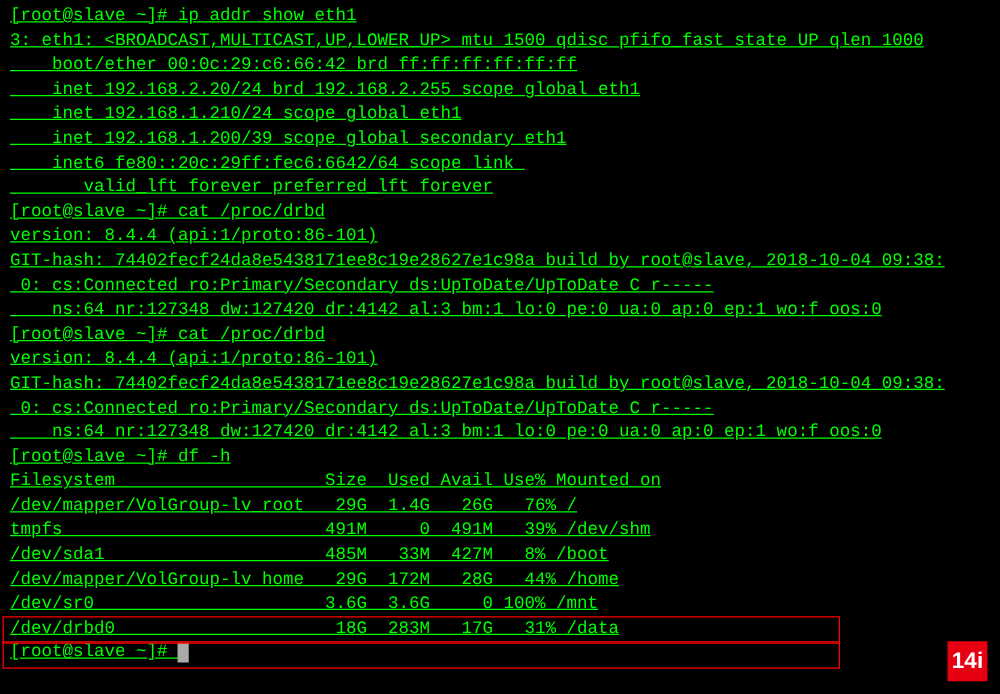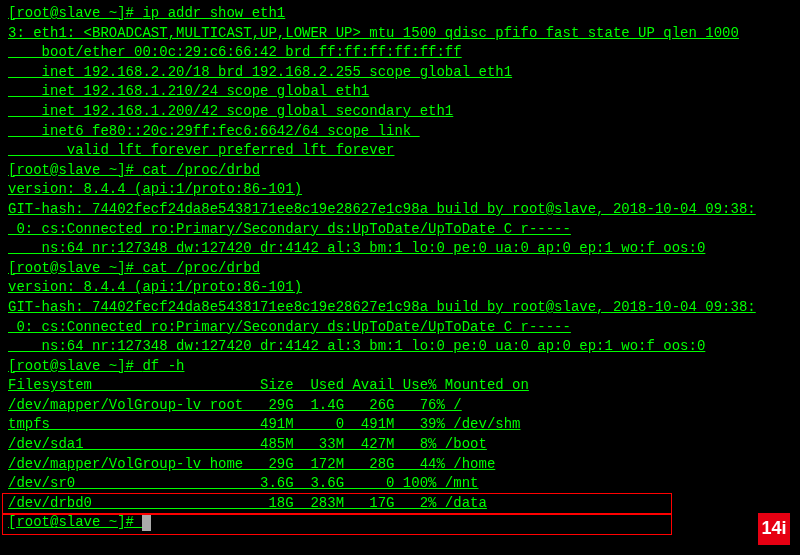--- a/index.html
+++ b/index.html
@@ -56,43 +56,43 @@
       font-size: 18px;
       font-weight: bold;
     }
   </style>
 </head>
 <body>
 
 <div class="line"><span>[root@slave ~]# </span><span>ip addr show eth1</span></div>
 <div class="line">3: eth1: &lt;BROADCAST,MULTICAST,UP,LOWER_UP&gt; mtu 1500 qdisc pfifo_fast state UP qlen 1000</div>
 <div class="line">    boot/ether 00:0c:29:c6:66:42 brd ff:ff:ff:ff:ff:ff</div>
-<div class="line">    inet 192.168.2.20/18 brd 192.168.2.255 scope global eth1</div>
+<div class="line">    inet 192.168.2.20/24 brd 192.168.2.255 scope global eth1</div>
 <div class="line">    inet 192.168.1.210/24 scope global eth1</div>
-<div class="line">    inet 192.168.1.200/42 scope global secondary eth1</div>
+<div class="line">    inet 192.168.1.200/39 scope global secondary eth1</div>
 <div class="line">    inet6 fe80::20c:29ff:fec6:6642/64 scope link </div>
 <div class="line">       valid_lft forever preferred_lft forever</div>
 <div class="line"><span>[root@slave ~]# </span><span>cat /proc/drbd</span></div>
 <div class="line">version: 8.4.4 (api:1/proto:86-101)</div>
 <div class="line">GIT-hash: 74402fecf24da8e5438171ee8c19e28627e1c98a build by root@slave, 2018-10-04 09:38:</div>
 <div class="line"> 0: cs:Connected ro:Primary/Secondary ds:UpToDate/UpToDate C r-----</div>
 <div class="line">    ns:64 nr:127348 dw:127420 dr:4142 al:3 bm:1 lo:0 pe:0 ua:0 ap:0 ep:1 wo:f oos:0</div>
 <div class="line"><span>[root@slave ~]# </span><span>cat /proc/drbd</span></div>
 <div class="line">version: 8.4.4 (api:1/proto:86-101)</div>
 <div class="line">GIT-hash: 74402fecf24da8e5438171ee8c19e28627e1c98a build by root@slave, 2018-10-04 09:38:</div>
 <div class="line"> 0: cs:Connected ro:Primary/Secondary ds:UpToDate/UpToDate C r-----</div>
 <div class="line">    ns:64 nr:127348 dw:127420 dr:4142 al:3 bm:1 lo:0 pe:0 ua:0 ap:0 ep:1 wo:f oos:0</div>
 <div class="line"><span>[root@slave ~]# </span><span>df -h</span></div>
 <div class="line">Filesystem                    Size  Used Avail Use% Mounted on</div>
 <div class="line">/dev/mapper/VolGroup-lv_root   29G  1.4G   26G   76% /</div>
 <div class="line">tmpfs                         491M     0  491M   39% /dev/shm</div>
 <div class="line">/dev/sda1                     485M   33M  427M   8% /boot</div>
 <div class="line">/dev/mapper/VolGroup-lv_home   29G  172M   28G   44% /home</div>
 <div class="line">/dev/sr0                      3.6G  3.6G     0 100% /mnt</div>
-<div class="line">/dev/drbd0                     18G  283M   17G   2% /data</div>
+<div class="line">/dev/drbd0                     18G  283M   17G   31% /data</div>
 <div class="line"><span>[root@slave ~]# </span><span class="cursor"></span></div>
 
 <div class="red-box red-box-1"></div>
 <div class="red-box red-box-2"></div>
 
 <div class="watermark">
   <div class="watermark-icon">14i</div>
 </div>
 
 </body></html>

